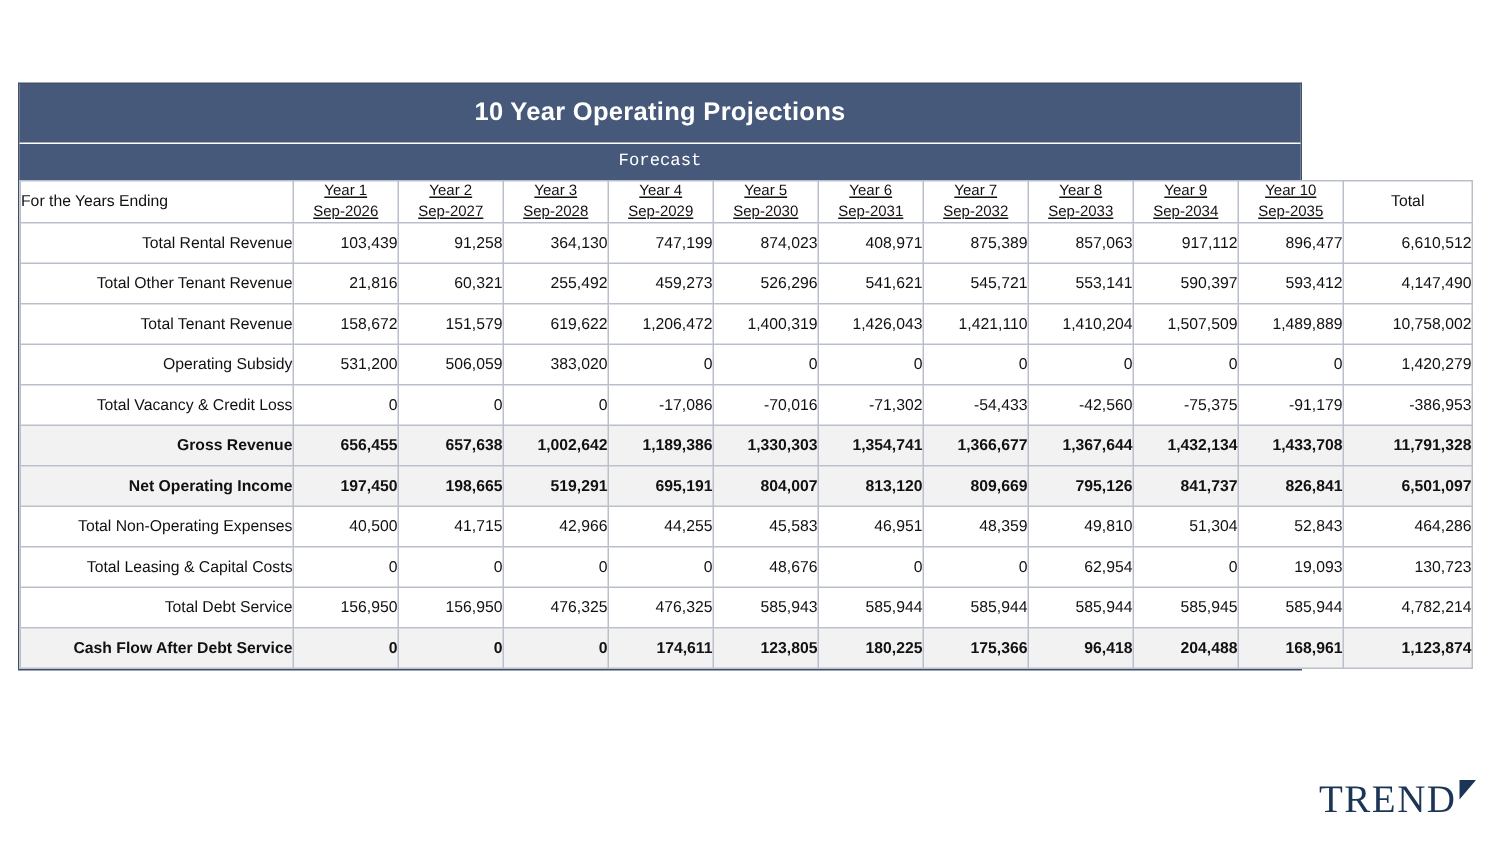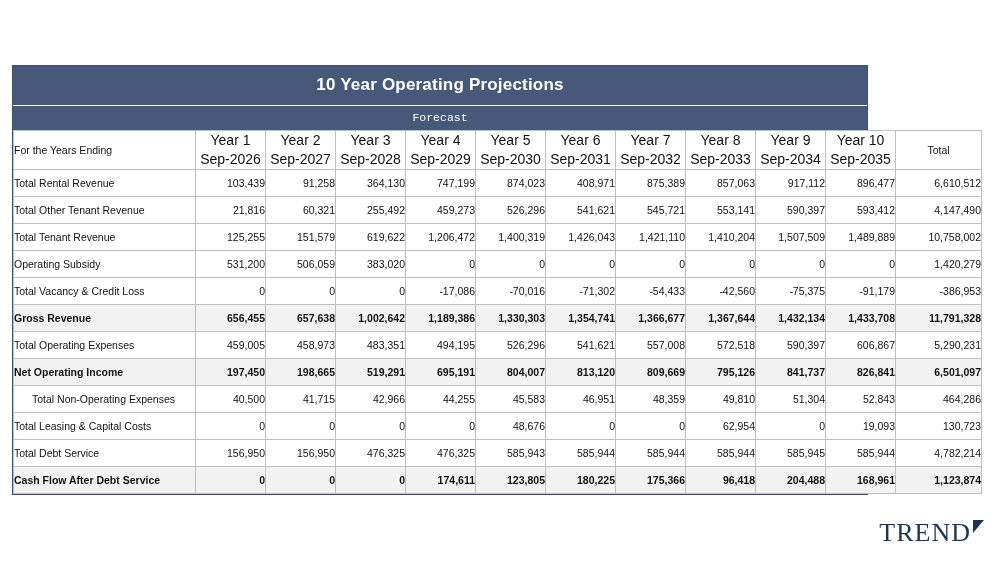--- a/index.html
+++ b/index.html
@@ -13,21 +13,21 @@
   #page {
     position: relative;
     width: 1000px;
     height: 563px;
     background: #ffffff;
     overflow: hidden;
   }
   .sheet {
     position: absolute;
     left: 12px;
-    top: 65px;
+    top: 55px;
     width: 856px;
     border: 1px solid #3f5068;
     box-sizing: border-box;
   }
   .title-bar {
     background: #46597a;
     color: #ffffff;
     text-align: center;
     font-size: 17px;
     font-weight: bold;
@@ -64,24 +64,25 @@
     height: 50px;
     line-height: 1.35;
   }
   thead th.labelhead {
     text-align: left;
     padding-left: 0;
     vertical-align: middle;
   }
   .yr {
     display: block;
-    font-size: 14px;
+    font-size: 10px;
+    text-decoration: underline;
   }
   td.label {
-    text-align: left;
+    text-align: right;
     padding-left: 10px;
     white-space: nowrap;
   }
   td.label.indent {
     padding-left: 18px;
   }
   td.num {
     text-align: right;
     padding-right: 9px;
     white-space: nowrap;
@@ -211,21 +212,21 @@
             <td class="num">526,296</td>
             <td class="num">541,621</td>
             <td class="num">545,721</td>
             <td class="num">553,141</td>
             <td class="num">590,397</td>
             <td class="num">593,412</td>
             <td class="num">4,147,490</td>
           </tr>
           <tr>
             <td class="label">Total Tenant Revenue</td>
-            <td class="num">125,255</td>
+            <td class="num">158,672</td>
             <td class="num">151,579</td>
             <td class="num">619,622</td>
             <td class="num">1,206,472</td>
             <td class="num">1,400,319</td>
             <td class="num">1,426,043</td>
             <td class="num">1,421,110</td>
             <td class="num">1,410,204</td>
             <td class="num">1,507,509</td>
             <td class="num">1,489,889</td>
             <td class="num">10,758,002</td>
@@ -265,34 +266,20 @@
             <td class="num">1,002,642</td>
             <td class="num">1,189,386</td>
             <td class="num">1,330,303</td>
             <td class="num">1,354,741</td>
             <td class="num">1,366,677</td>
             <td class="num">1,367,644</td>
             <td class="num">1,432,134</td>
             <td class="num">1,433,708</td>
             <td class="num">11,791,328</td>
           </tr>
-          <tr>
-            <td class="label">Total Operating Expenses</td>
-            <td class="num">459,005</td>
-            <td class="num">458,973</td>
-            <td class="num">483,351</td>
-            <td class="num">494,195</td>
-            <td class="num">526,296</td>
-            <td class="num">541,621</td>
-            <td class="num">557,008</td>
-            <td class="num">572,518</td>
-            <td class="num">590,397</td>
-            <td class="num">606,867</td>
-            <td class="num">5,290,231</td>
-          </tr>
           <tr class="bold">
             <td class="label">Net Operating Income</td>
             <td class="num">197,450</td>
             <td class="num">198,665</td>
             <td class="num">519,291</td>
             <td class="num">695,191</td>
             <td class="num">804,007</td>
             <td class="num">813,120</td>
             <td class="num">809,669</td>
             <td class="num">795,126</td>

